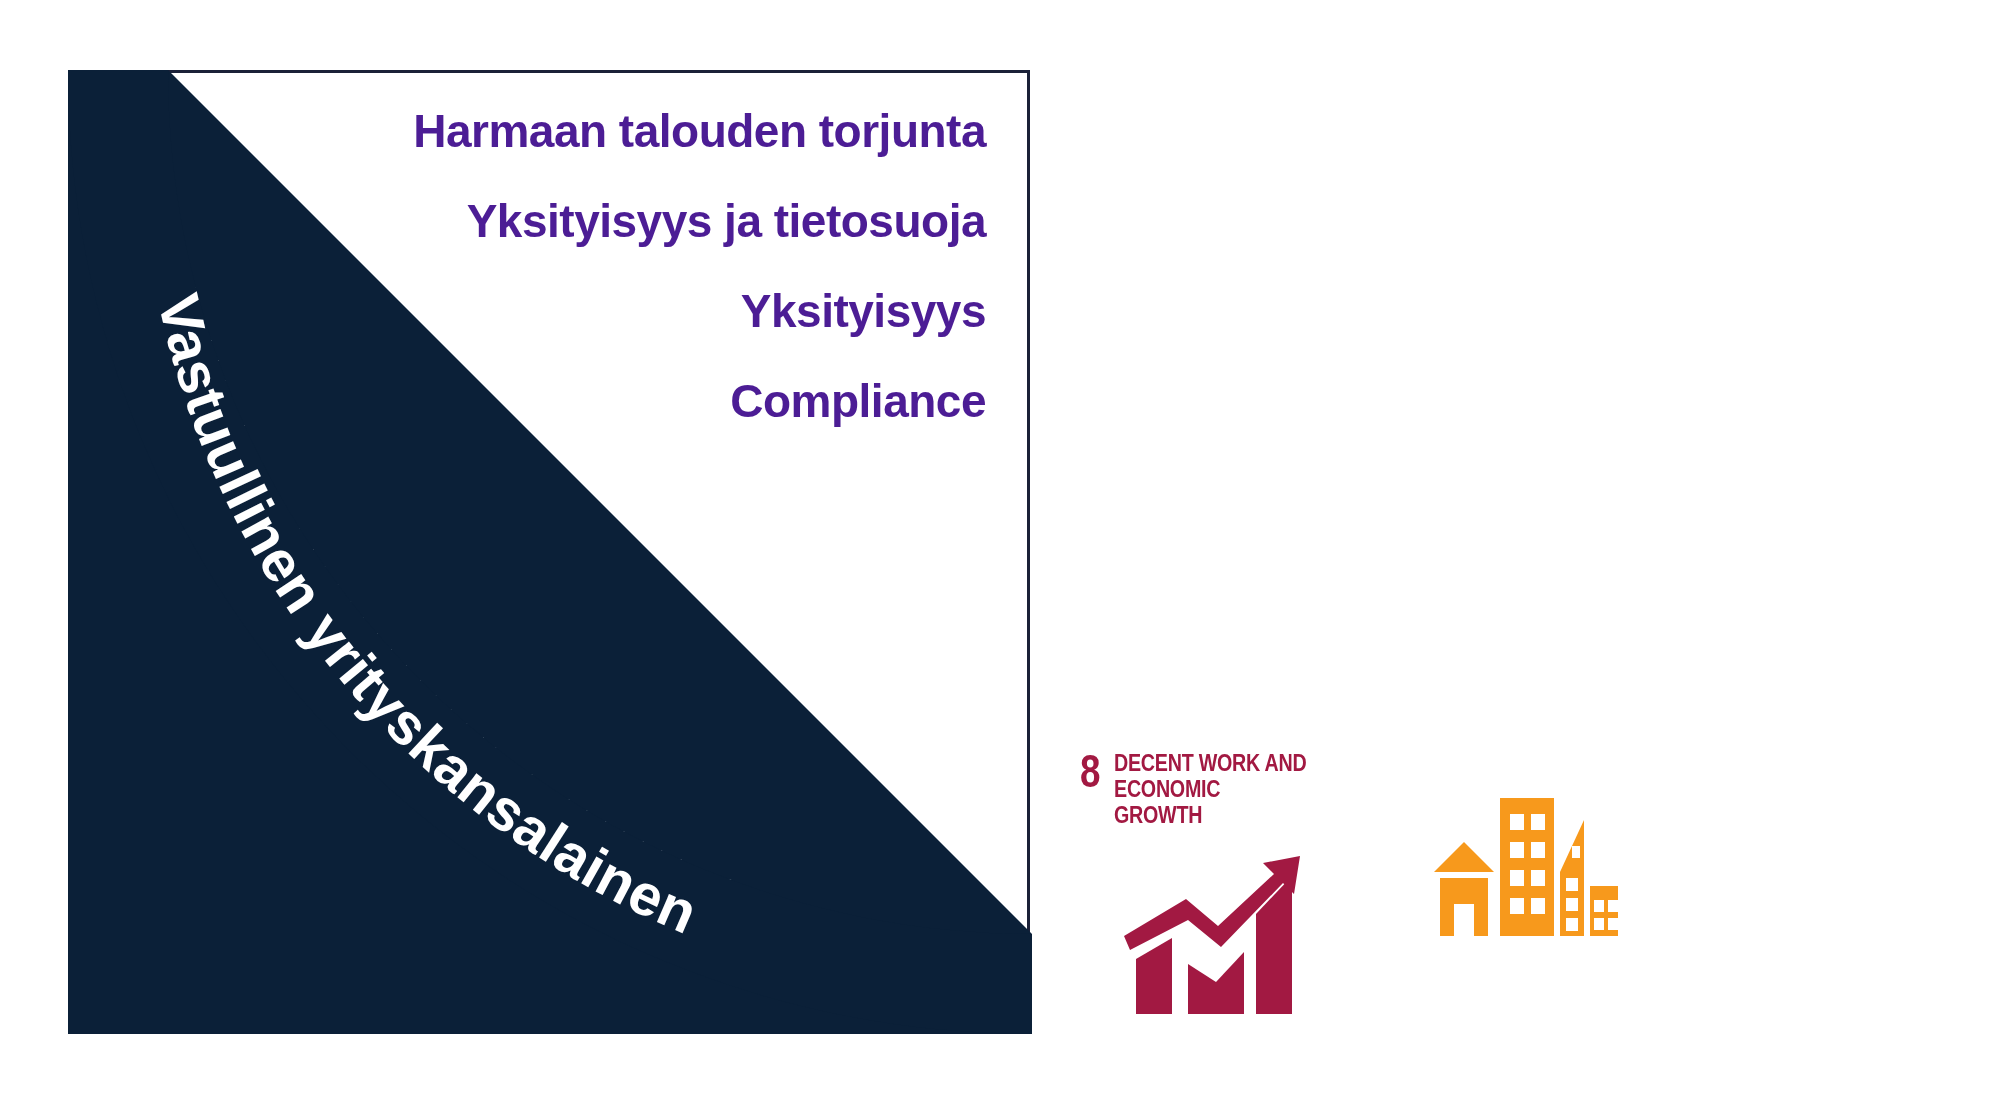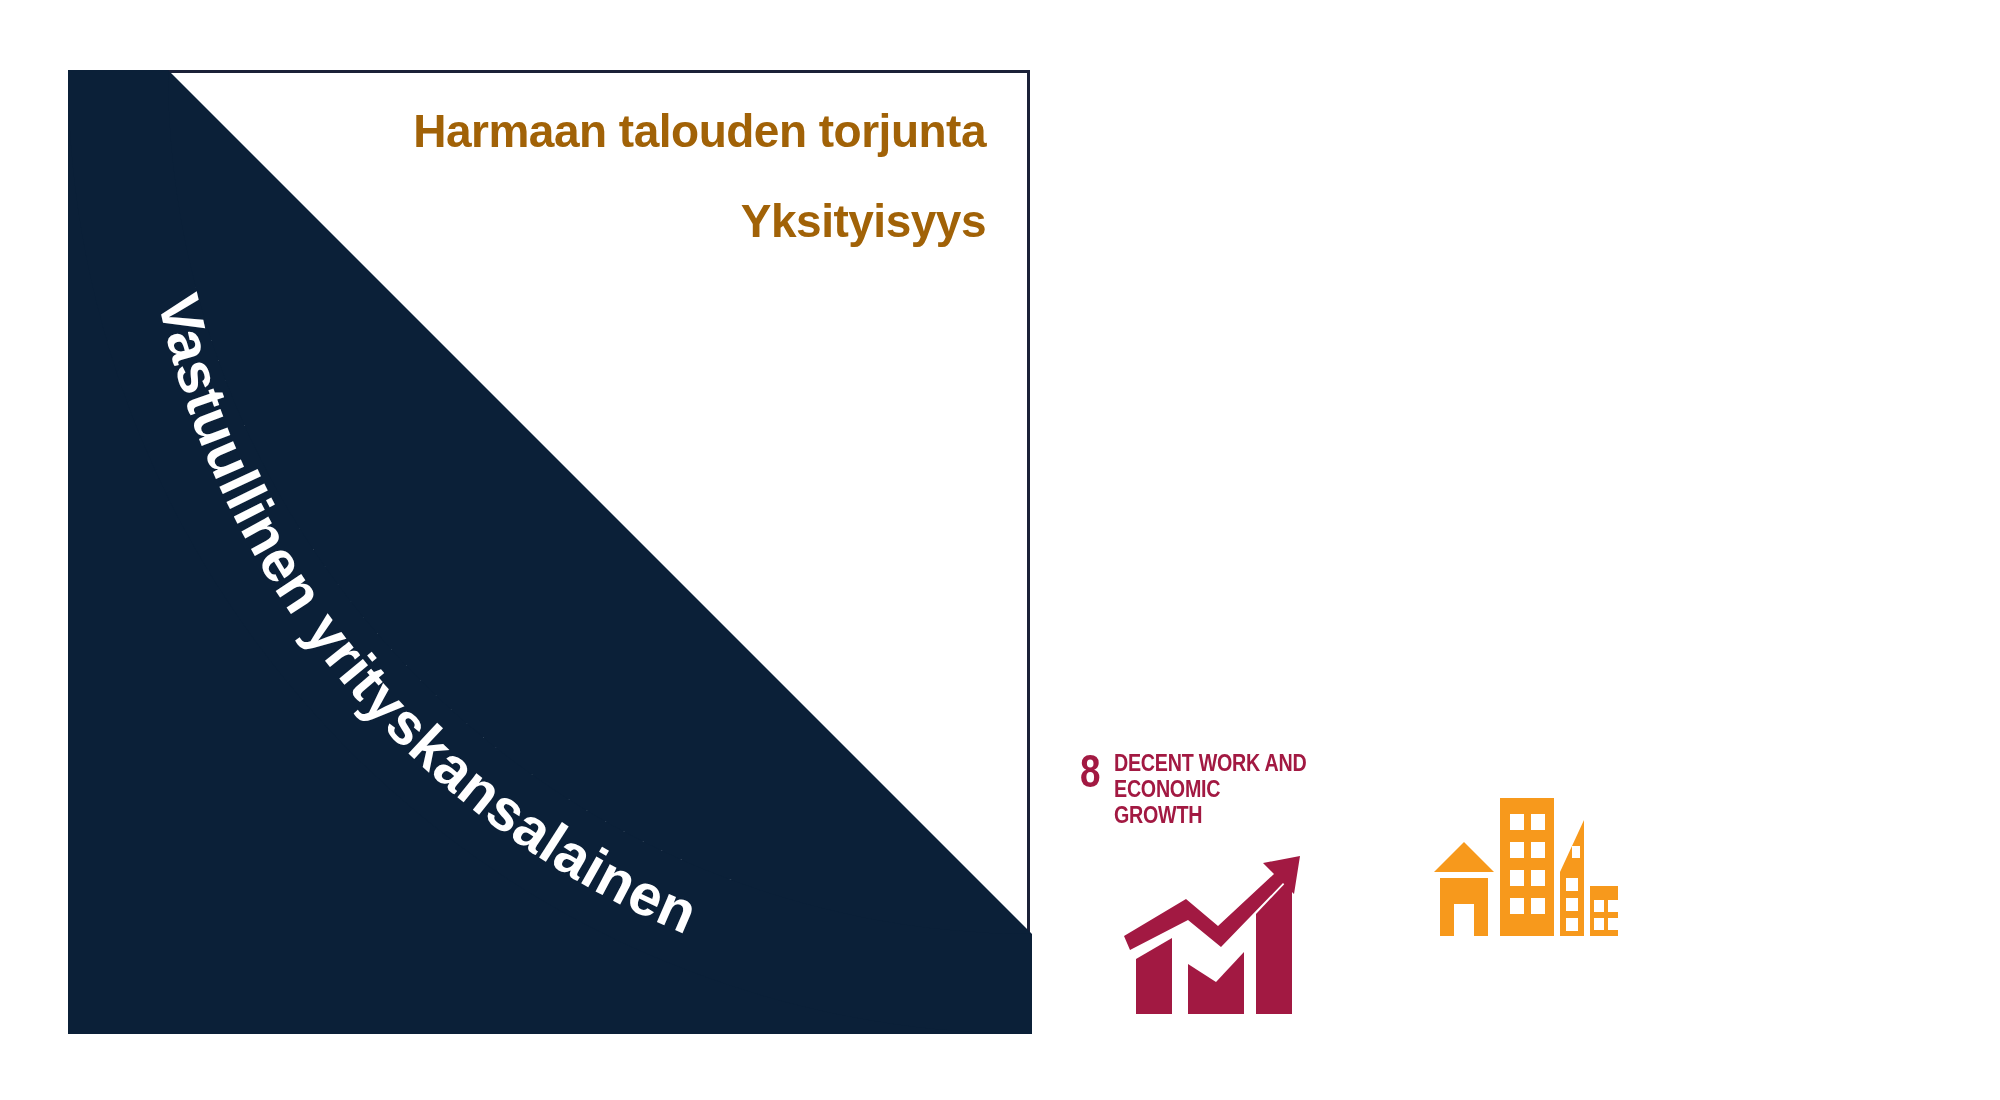--- a/index.html
+++ b/index.html
@@ -50,21 +50,21 @@
 
   
   #theme-list {
     position: absolute;
     left: 200px;
     top: 86px;
     width: 786px;
     text-align: right;
   }
   .theme-line {
-    color: #a16207;
+    color: #4c1d95;
     font-family: "Liberation Sans", sans-serif;
     font-weight: bold;
     font-size: 46px;
     letter-spacing: -0.5px;
     line-height: 1;
     height: 90px;
     display: flex;
     align-items: center;
     justify-content: flex-end;
     white-space: nowrap;
@@ -158,21 +158,27 @@
     <text font-family="Liberation Sans, sans-serif" font-size="58" font-weight="bold" fill="#ffffff" letter-spacing="0.5">
       <textPath href="#arcTextPath" startOffset="4%" id="arc-label-textpath">Vastuullinen yrityskansalainen</textPath>
     </text>
   </svg>
 
   <div id="theme-list">
     <div class="theme-line">
       <span>Harmaan talouden torjunta</span>
     </div>
     <div class="theme-line">
+      <span>Yksityisyys ja  tietosuoja</span>
+    </div>
+    <div class="theme-line">
       <span>Yksityisyys</span>
+    </div>
+    <div class="theme-line">
+      <span>Compliance</span>
     </div>
   </div>
 
   <div id="sdg-row">
 
     <div class="sdg-badge sdg-8">
       <div class="sdg-head">
         <div class="sdg-number">8</div>
         <div class="sdg-title">DECENT WORK AND
 ECONOMIC GROWTH</div>

